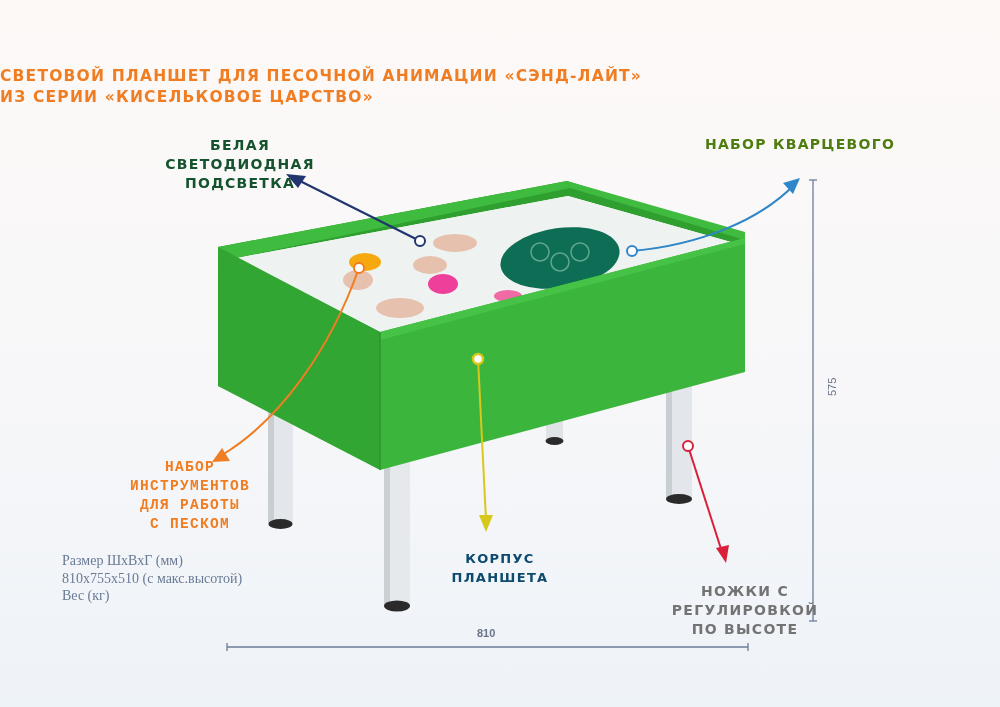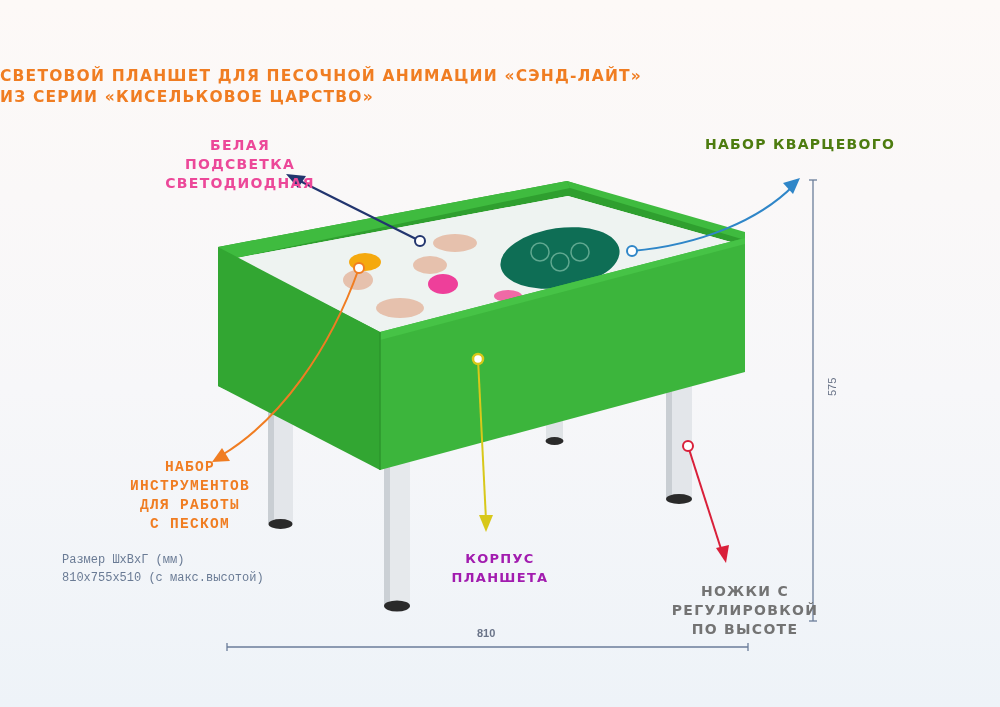--- a/index.html
+++ b/index.html
@@ -11,21 +11,21 @@
   .title {
     position:absolute; left:0; width:1000px; text-align:left;
     color:#f07d22; font-weight:bold; font-size:15.5px; letter-spacing:1.2px;
   }
   .label {
     position:absolute; text-align:center; font-weight:bold;
     font-size:14px; letter-spacing:1.3px; line-height:19px;
   }
   .specs {
     position:absolute; left:62px; top:552px; color:#6a7b95;
-    font-family:Liberation Mono, monospace; font-size:12px; line-height:17.6px;
+    font-family:Liberation Serif, serif; font-size:14px; line-height:17.6px;
   }
   .dimtxt {
     position:absolute; color:#6a7488; font-family:"Liberation Sans", sans-serif; font-size:11px;
   }
   svg.art { position:absolute; left:0; top:0; }
 </style>
 </head>
 <body>
 
 <div class="title" style="top:67px;">СВЕТОВОЙ ПЛАНШЕТ ДЛЯ ПЕСОЧНОЙ АНИМАЦИИ «СЭНД-ЛАЙТ»</div>
@@ -109,47 +109,48 @@
     <line x1="809" y1="180" x2="817" y2="180" stroke="#6b7d9a" stroke-width="1.3"></line>
     <line x1="809" y1="621" x2="817" y2="621" stroke="#6b7d9a" stroke-width="1.3"></line>
   </g>
   <g>
     <line x1="227" y1="647" x2="748" y2="647" stroke="#6b7d9a" stroke-width="1.3"></line>
     <line x1="227" y1="643" x2="227" y2="651" stroke="#6b7d9a" stroke-width="1.3"></line>
     <line x1="748" y1="643" x2="748" y2="651" stroke="#6b7d9a" stroke-width="1.3"></line>
   </g>
 </svg>
 
-<div class="label" style="left:140px; top:136px; width:200px; color:#ec4899;">
+<div class="label" style="left:140px; top:136px; width:200px; color:#14532d;">
   <div>БЕЛАЯ</div>
+  <div>СВЕТОДИОДНАЯ</div>
   <div>ПОДСВЕТКА</div>
-  <div>СВЕТОДИОДНАЯ</div>
 </div>
 
 <div class="label" style="left:690px; top:135px; width:220px; color:#4d7c0f;">
   <div>НАБОР КВАРЦЕВОГО</div>
 </div>
 
 <div class="label" style="left:80px; top:458px; width:220px; color:#f07d22; font-size:14.5px;font-family:Liberation Mono, monospace;">
   <div>НАБОР</div>
   <div>ИНСТРУМЕНТОВ</div>
   <div>ДЛЯ РАБОТЫ</div>
   <div>С ПЕСКОМ</div>
 </div>
 
-<div class="label" style="left:420px; top:549px; width:160px; color:#a21caf; font-size:13px;">
+<div class="label" style="left:420px; top:549px; width:160px; color:#0c4a6e; font-size:13px;">
   <div>КОРПУС</div>
   <div>ПЛАНШЕТА</div>
 </div>
 
 <div class="label" style="left:665px; top:582px; width:160px; color:#737373;">
   <div>НОЖКИ С</div>
   <div>РЕГУЛИРОВКОЙ</div>
   <div>ПО ВЫСОТЕ</div>
 </div>
 
 <div class="specs">
   <div>Размер ШхВхГ (мм)</div>
   <div>810x755x510 (с макс.высотой)</div>
+  <div>Вес (кг)</div>
 </div>
 
 <div class="dimtxt" style="left:477px; top:627px;font-weight:bold;">810</div>
 <div class="dimtxt" style="left:826px; top:396px; transform:rotate(-90deg); transform-origin:left top;">575</div>
 
 </body></html>

